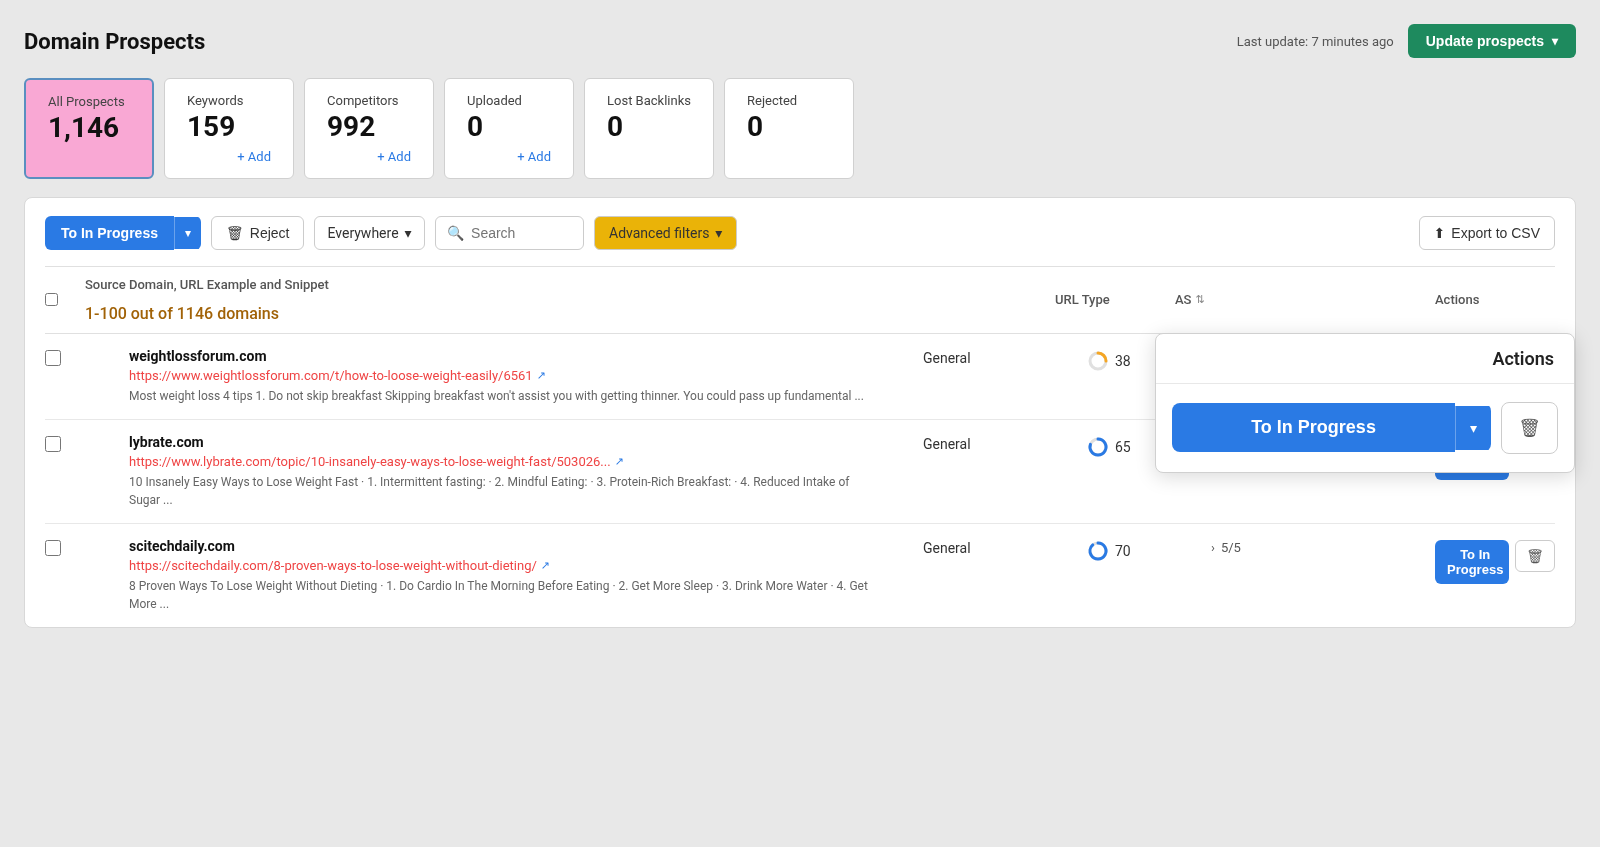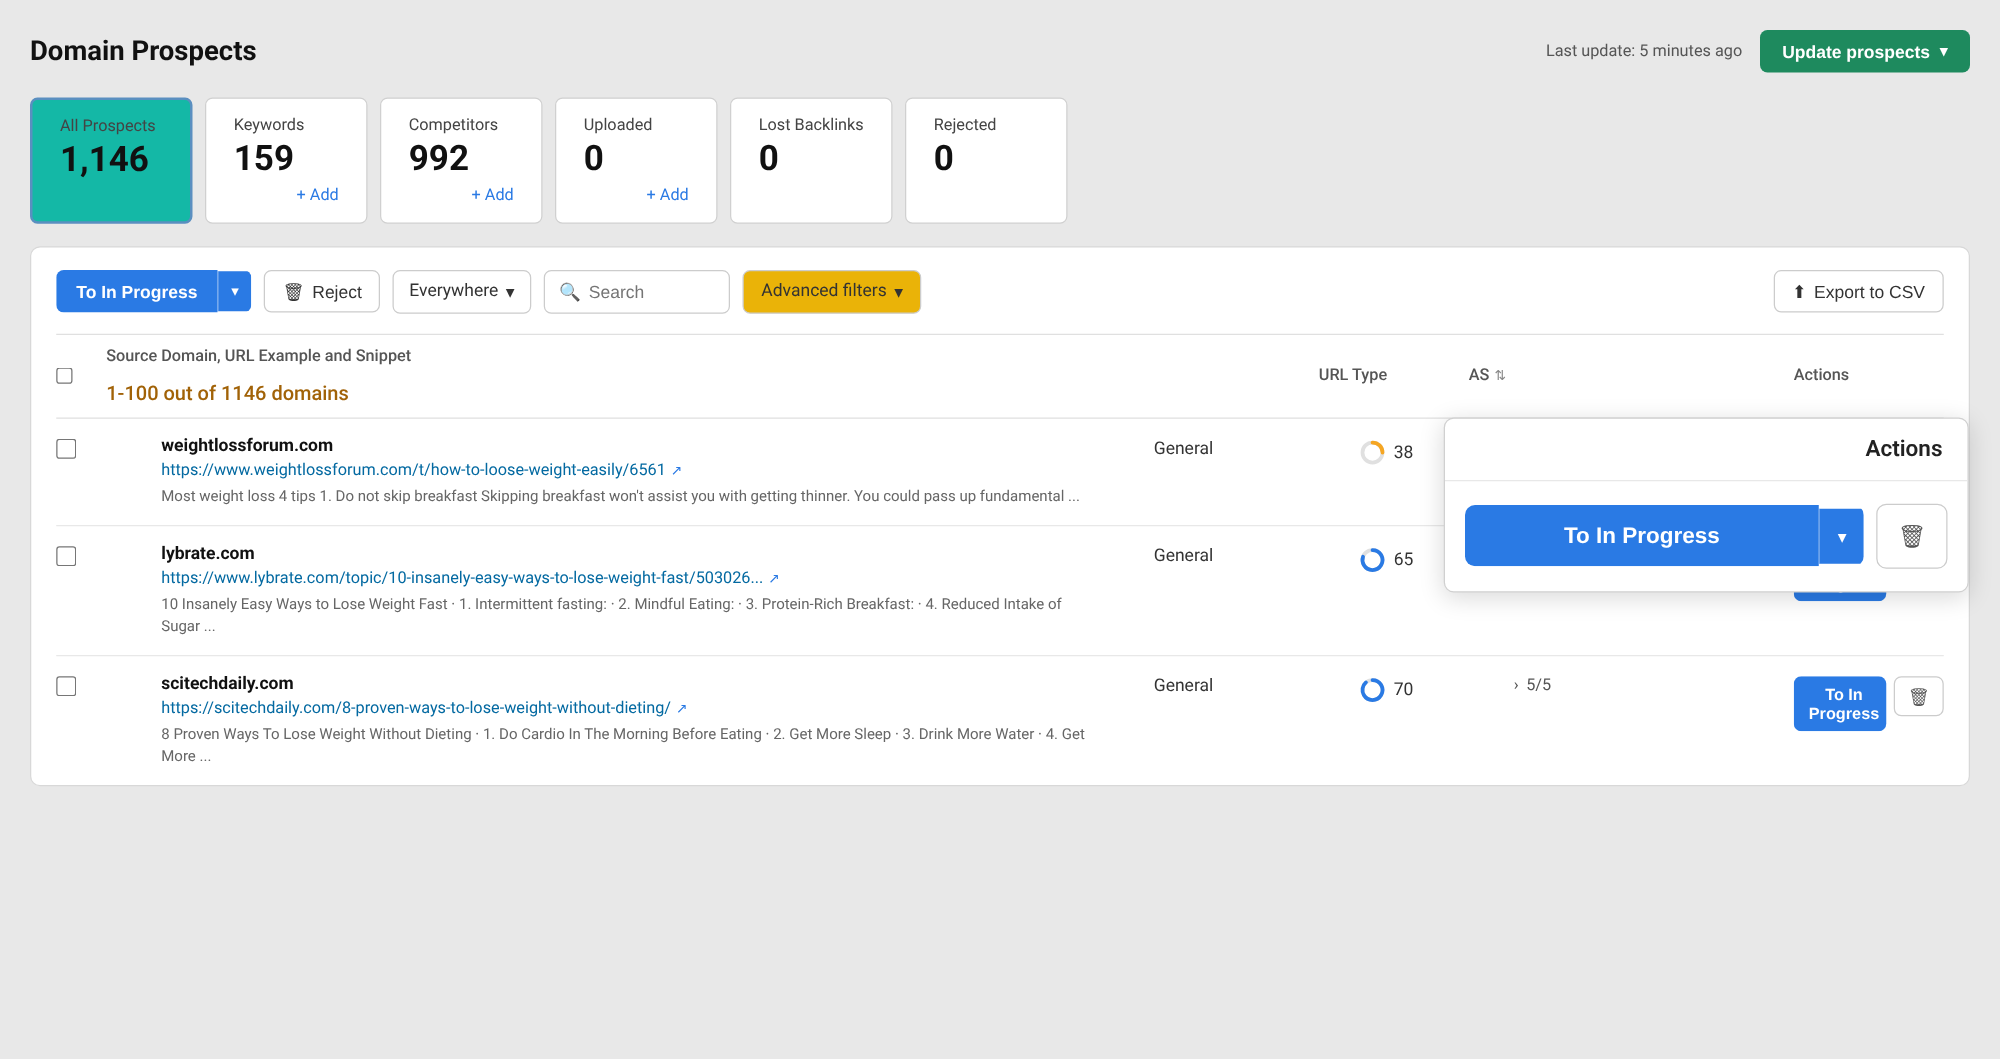--- a/index.html
+++ b/index.html
@@ -59,21 +59,21 @@
     .tab-card {
       background: #fff;
       border: 1px solid #d0d0d0;
       border-radius: 6px;
       padding: 14px 22px;
       min-width: 130px;
       cursor: pointer;
       margin-right: 10px;
     }
     .tab-card.active {
-      background: #14b8a6;
+      background: #f9a8d4;
       border-color: #5a8fc0;
       border-width: 2px;
     }
     .tab-card-label {
       font-size: 13px;
       color: #444;
       margin-bottom: 4px;
     }
     .tab-card-count {
       font-size: 28px;
@@ -235,21 +235,21 @@
     }
     .domain-url {
       font-size: 13px;
       color: #2a7ae4;
       margin-bottom: 4px;
       display: flex;
       align-items: center;
       gap: 4px;
     }
     .domain-url a {
-      color: #0369a1;
+      color: #ef4444;
       text-decoration: none;
     }
     .domain-snippet {
       font-size: 12px;
       color: #666;
       line-height: 1.5;
     }
     .url-type {
       color: #333;
       font-size: 14px;
@@ -386,21 +386,21 @@
       height: 120px;
     }
     .sort-icon { font-size: 11px; color: #888; }
   </style>
 </head>
 <body>
 
 <div class="page-header">
   <h1 class="page-title">Domain Prospects</h1>
   <div class="header-right">
-    <span class="last-update">Last update: 5 minutes ago</span>
+    <span class="last-update">Last update: 7 minutes ago</span>
     <button class="update-btn">
       <span>Update prospects</span>
       <span class="chevron">▾</span>
     </button>
   </div>
 </div>
 
 <div class="tab-cards">
   <div class="tab-card active">
     <div class="tab-card-label">All Prospects</div>

